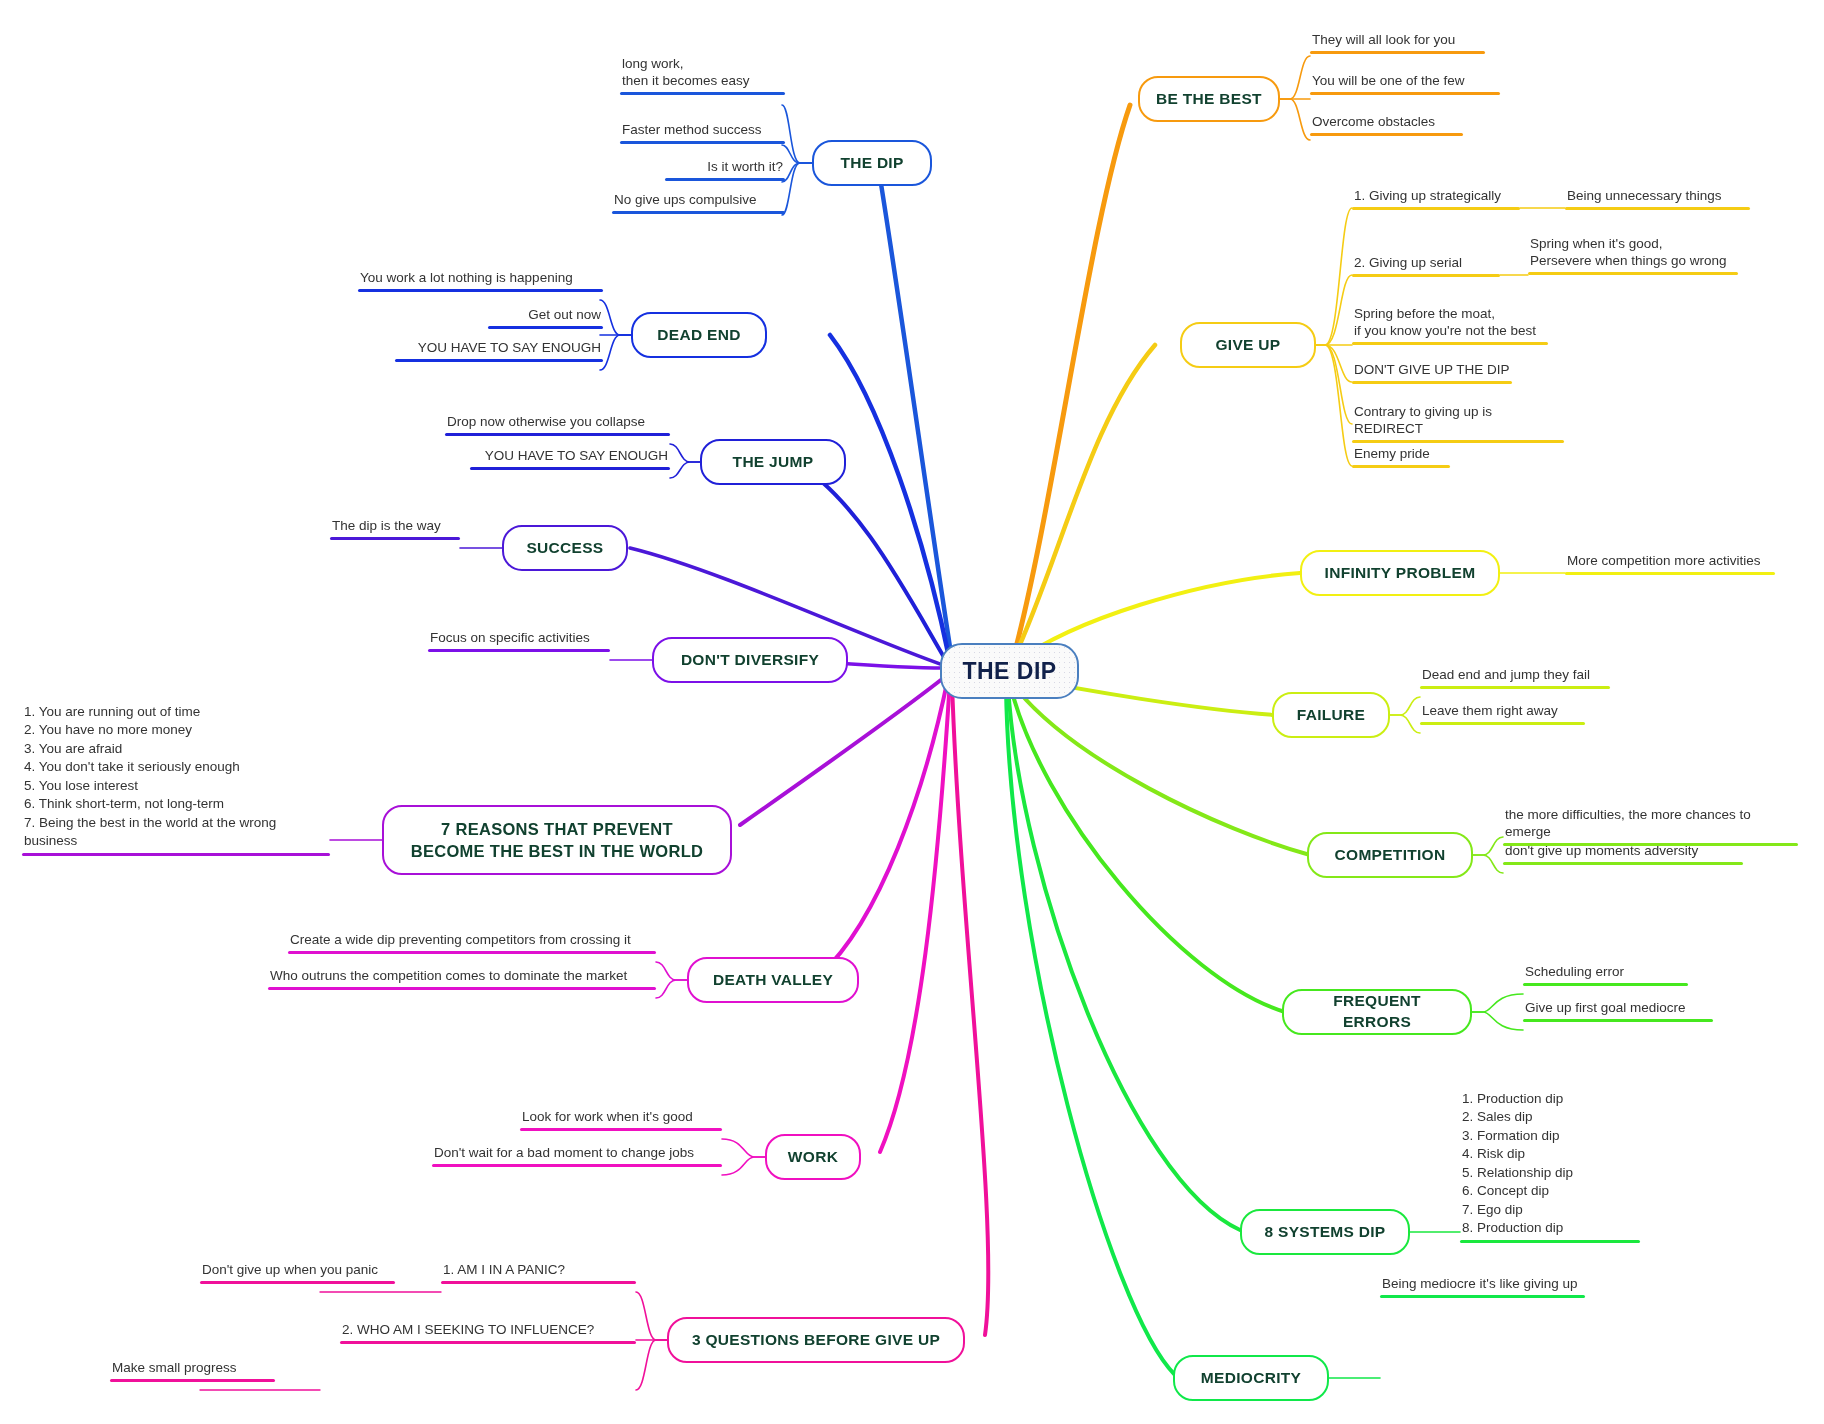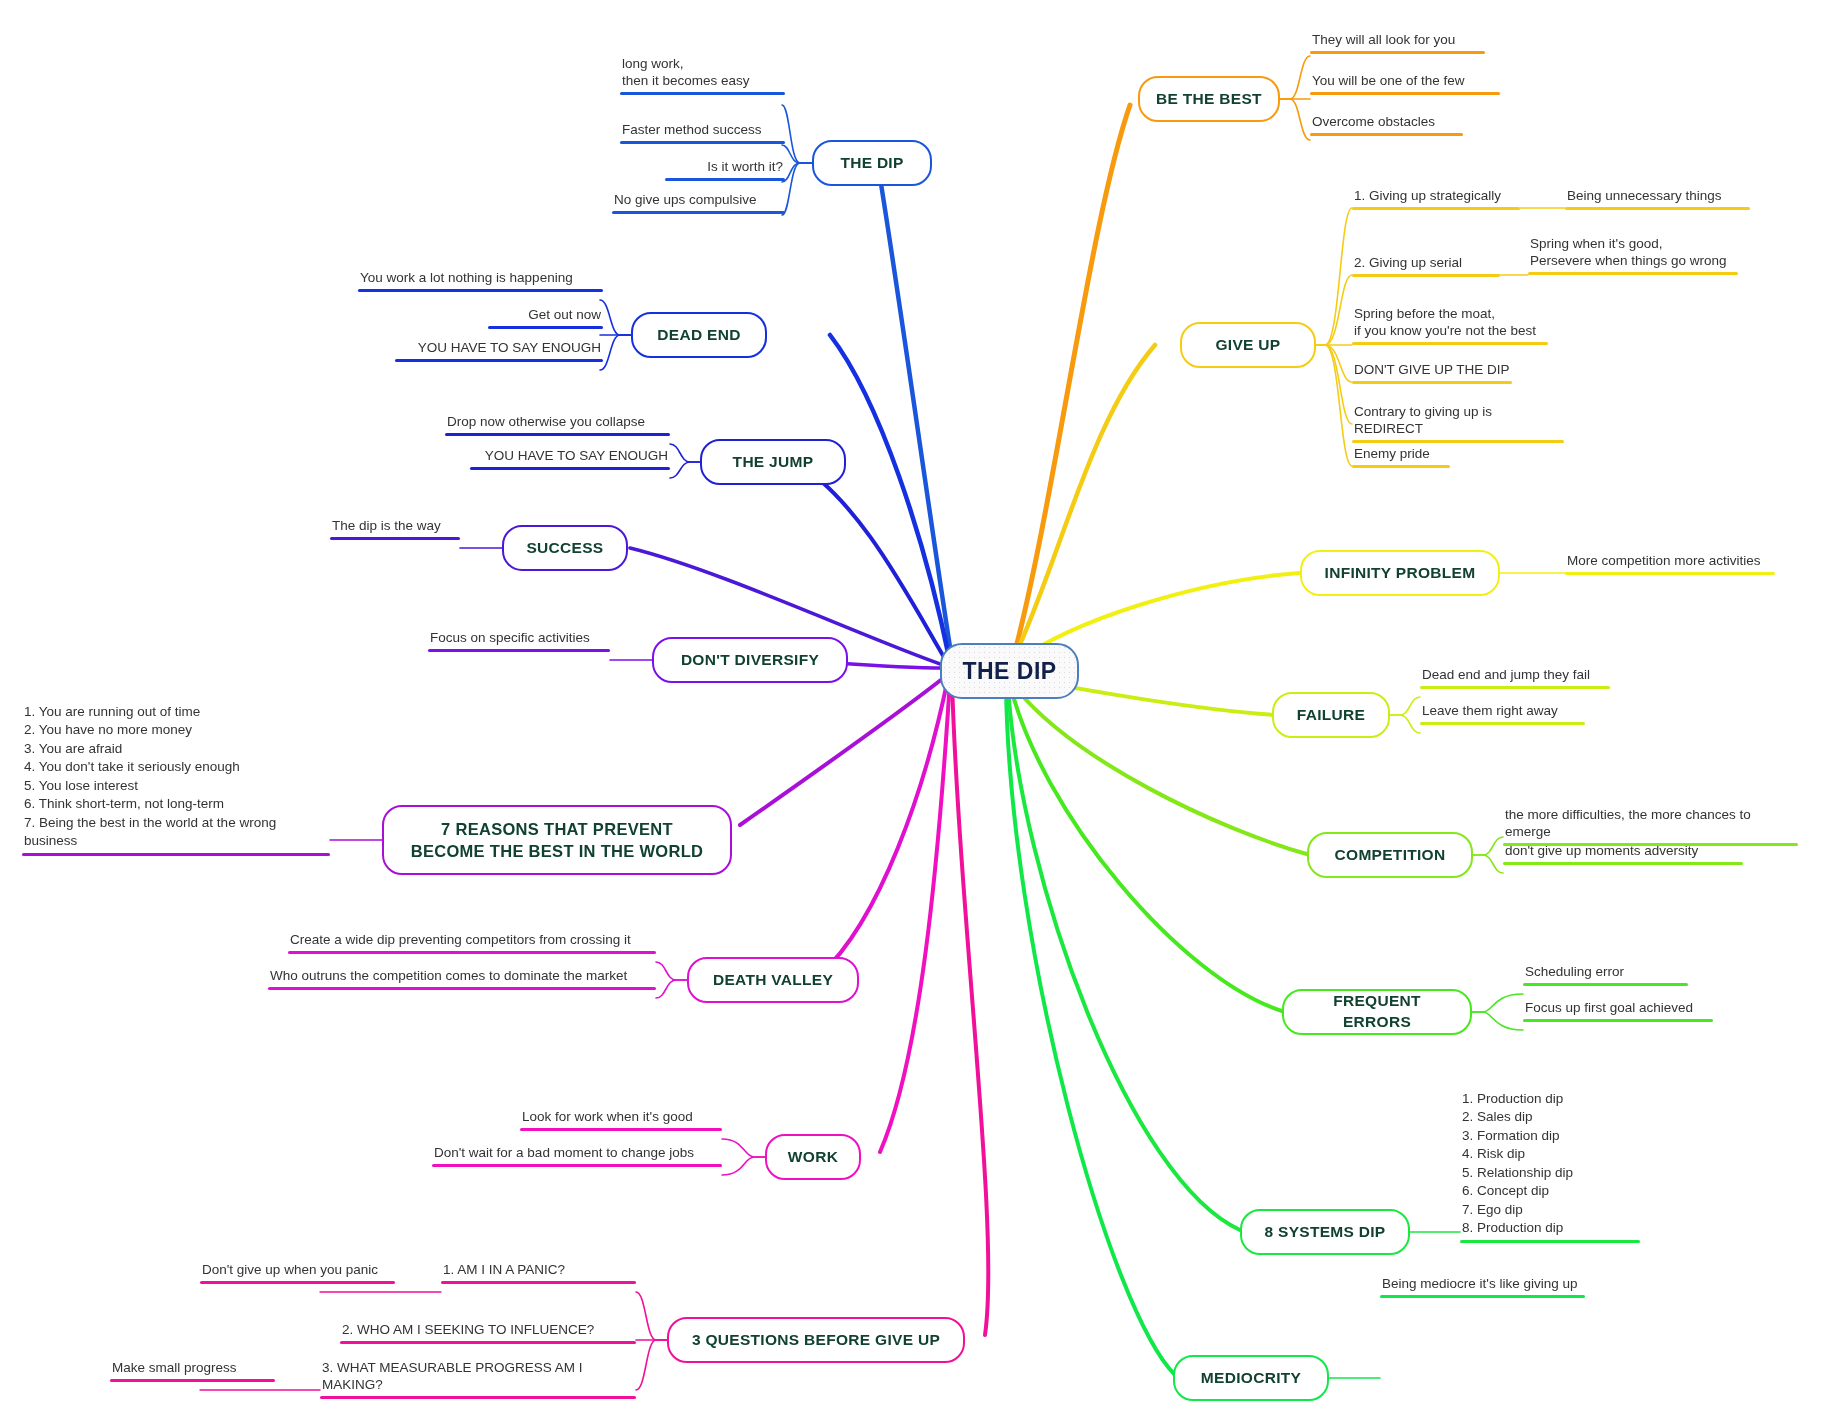--- a/index.html
+++ b/index.html
@@ -326,24 +326,20 @@
     <span class="ul" style="background:#f0109a;"></span>
   </div>
   <div class="leaf ta-l" style="left:200px;top:1262px;width:195px;">
     <span class="txt">Don't give up when you panic</span>
     <span class="ul" style="background:#f0109a;"></span>
   </div>
   <div class="leaf ta-l" style="left:340px;top:1310px;width:296px;margin-top:12px;">
     <span class="txt">2. WHO AM I SEEKING TO INFLUENCE?</span>
     <span class="ul" style="background:#f0109a;"></span>
   </div>
-  <div class="leaf ta-l" style="left:320px;top:1360px;width:316px;">
-    <span class="txt">3. WHAT MEASURABLE PROGRESS AM I MAKING?</span>
-    <span class="ul" style="background:#f0109a;"></span>
-  </div>
   <div class="leaf ta-l" style="left:110px;top:1360px;width:165px;">
     <span class="txt">Make small progress</span>
     <span class="ul" style="background:#f0109a;"></span>
   </div>
 
   <div class="leaf ta-l" style="left:1310px;top:32px;width:175px;">
     <span class="txt">They will all look for you</span>
     <span class="ul" style="background:#f79a0e;"></span>
   </div>
   <div class="leaf ta-l" style="left:1310px;top:73px;width:190px;">
@@ -411,21 +407,21 @@
   <div class="leaf ta-l" style="left:1503px;top:843px;width:240px;">
     <span class="txt">don't give up moments adversity</span>
     <span class="ul" style="background:#84e818;"></span>
   </div>
 
   <div class="leaf ta-l" style="left:1523px;top:964px;width:165px;">
     <span class="txt">Scheduling error</span>
     <span class="ul" style="background:#46e81e;"></span>
   </div>
   <div class="leaf ta-l" style="left:1523px;top:1000px;width:190px;">
-    <span class="txt">Focus up first goal achieved</span>
+    <span class="txt">Give up first goal mediocre</span>
     <span class="ul" style="background:#46e81e;"></span>
   </div>
 
   <div class="leaf ta-l list" style="left:1460px;top:1090px;width:180px;">
     <span class="txt">1. Production dip
 2. Sales dip
 3. Formation dip
 4. Risk dip
 5. Relationship dip
 6. Concept dip

